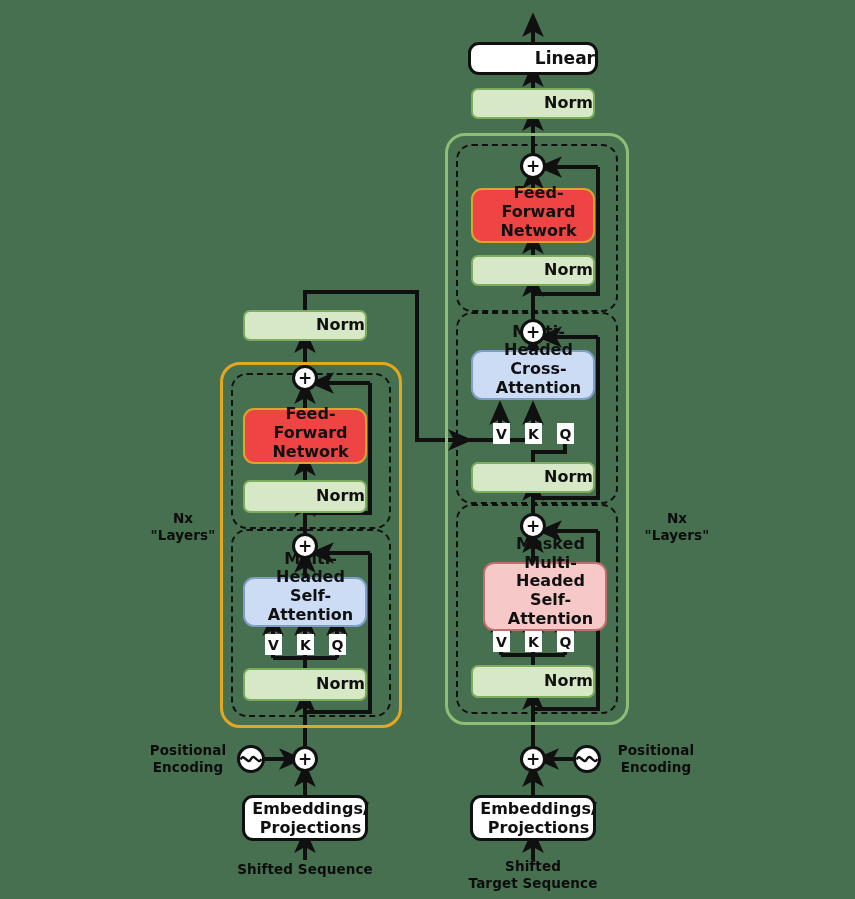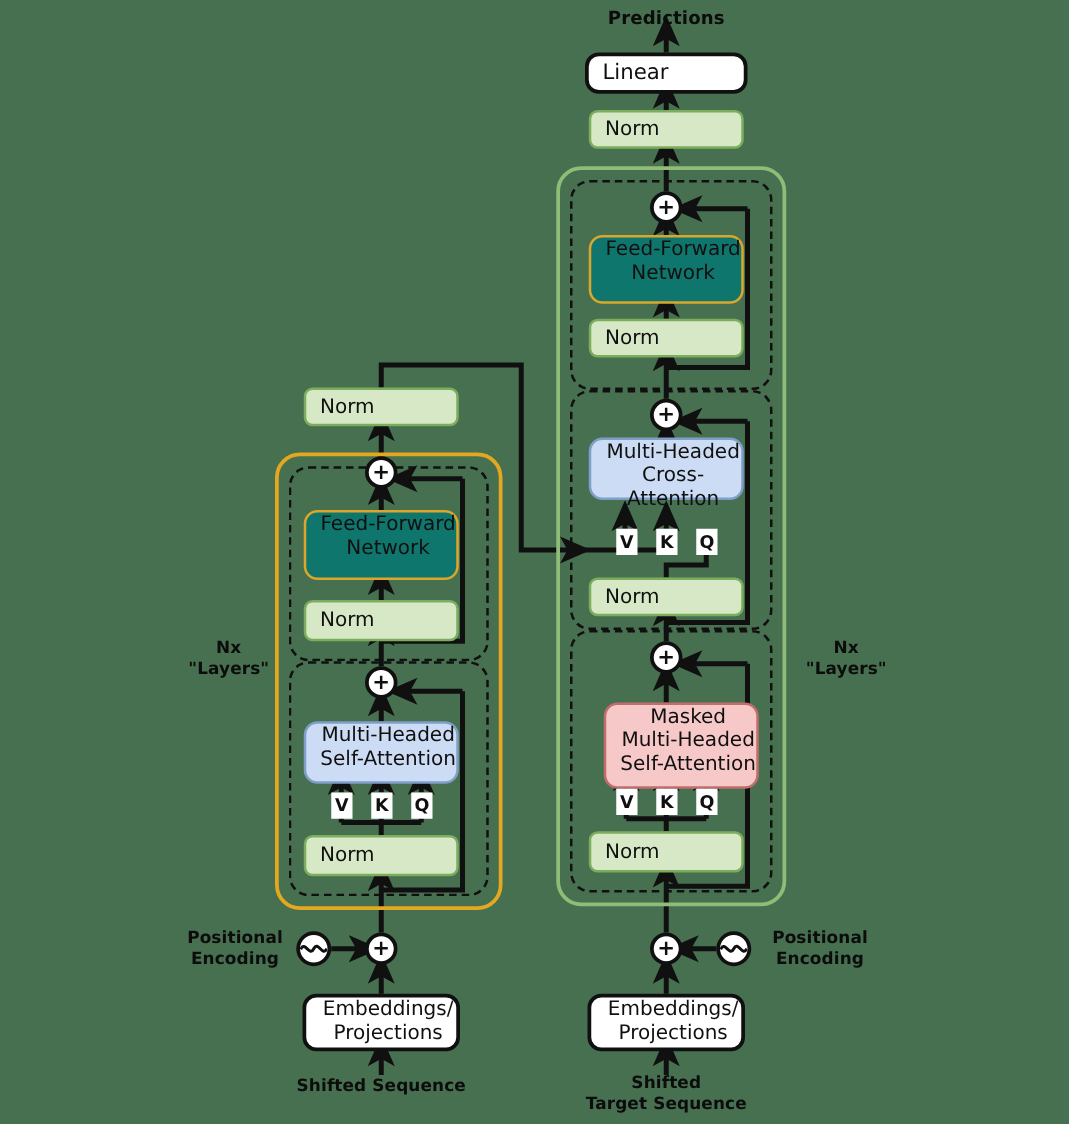--- a/index.html
+++ b/index.html
@@ -24,37 +24,37 @@
     left: 0;
     top: 0;
     width: 855px;
     height: 899px;
   }
   .node {
     position: absolute;
     box-sizing: border-box;
     display: flex;
     align-items: center;
-    justify-content: flex-start;
+    justify-content: flex-end;
     text-align: center;
-    font-weight: normal;
+    font-weight: bold;
     color: #101010;
     line-height: 1.18;
     border-radius: 9px;
     z-index: 5;
     padding-left: 11px;
   }
   .node-norm {
     background: #d7e8c6;
     border: 2px solid #7cad5c;
     font-size: 16px;
     border-radius: 7px;
   }
   .node-ffn {
-    background: #0f766e;
+    background: #ef4444;
     border: 2.5px solid #dba62a;
     font-size: 16px;
     border-radius: 11px;
   }
   .node-attn {
     background: #ccdcf5;
     border: 2.5px solid #7f9fc9;
     font-size: 16px;
     border-radius: 11px;
   }
@@ -427,22 +427,19 @@
   </div>
 
   <div class="node node-norm" style="left:471px; top:88px; width:124px; height:31px;">
     <span>Norm</span>
   </div>
 
   <div class="node node-linear" style="left:468px; top:42px; width:130px; height:33px;">
     <span>Linear</span>
   </div>
 
-  <div class="caption caption-top" style="left:443px; top:6px; width:180px;">
-    <span>Predictions</span>
-  </div>
 
   <div class="caption" style="left:634px; top:510px; width:86px;">
     <div>Nx</div>
     <div>"Layers"</div>
   </div>
 
 </div>
 
 </body></html>

